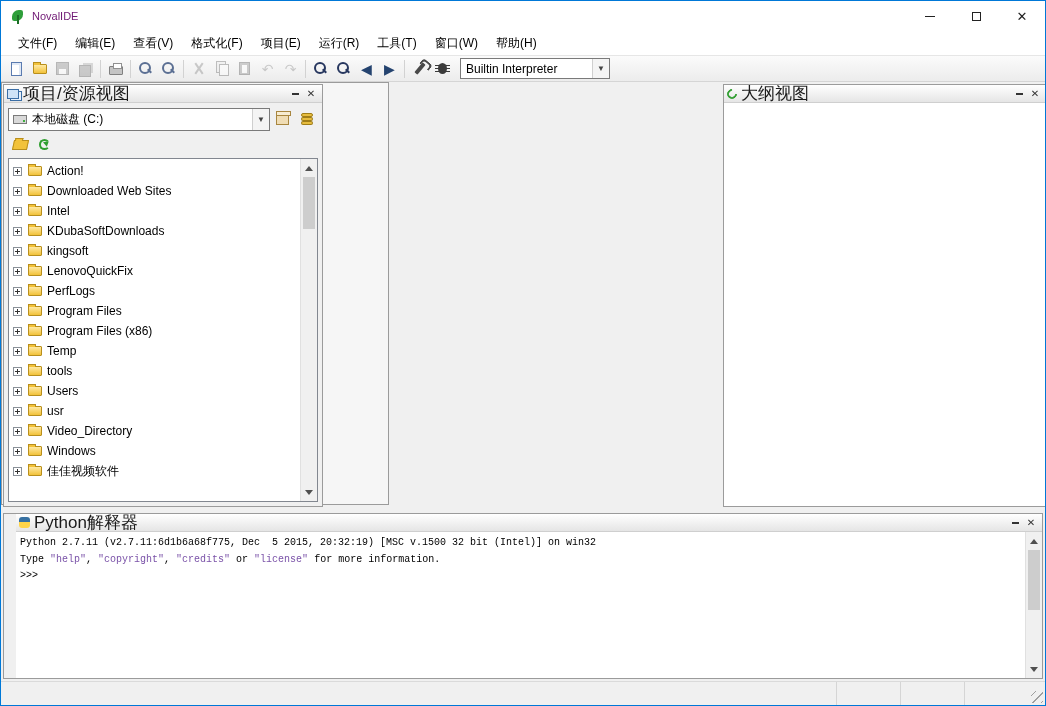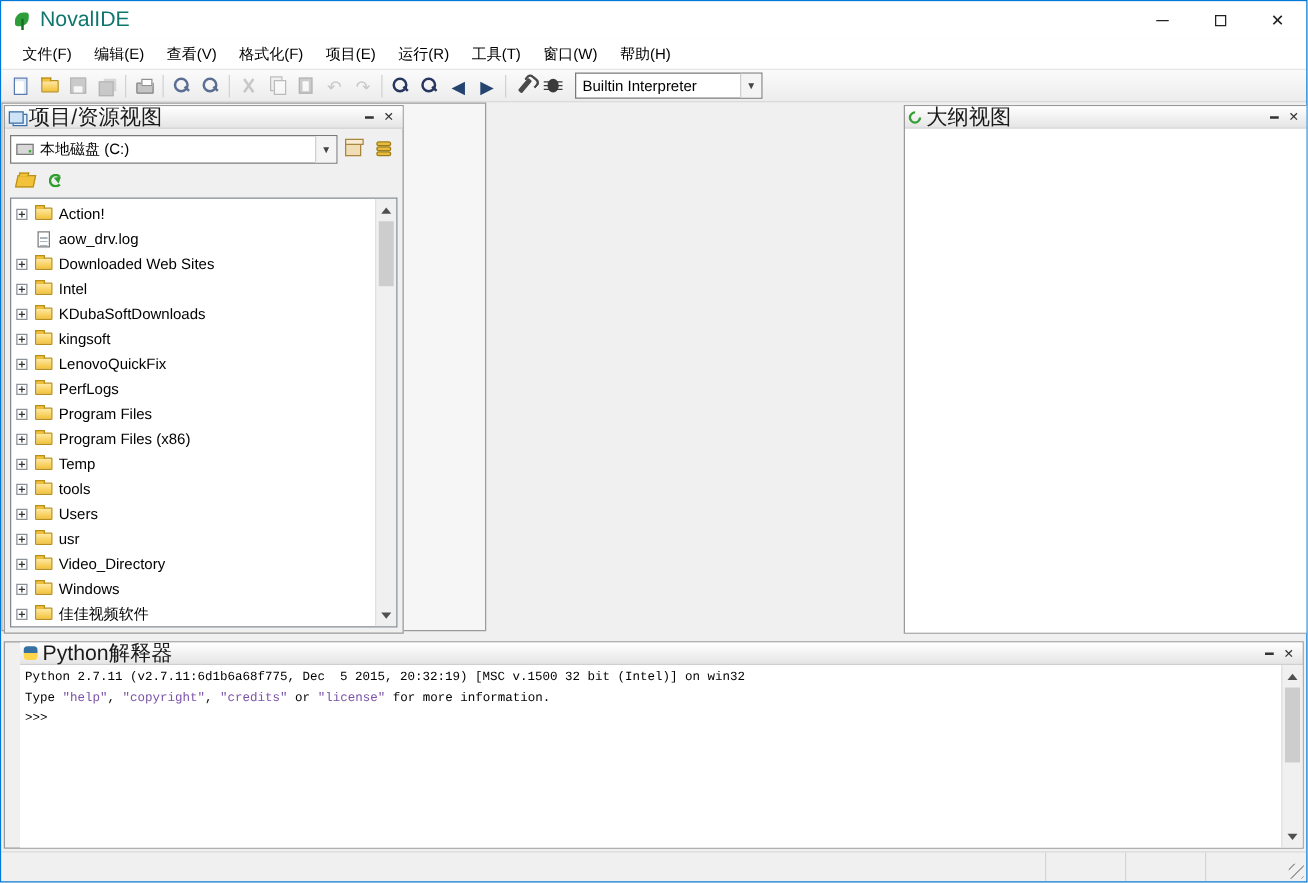--- a/index.html
+++ b/index.html
@@ -6,21 +6,21 @@
   html,body { width:1046px; height:706px; }
   body { font-family:"Liberation Sans", sans-serif; font-size:12px; color:#000; background:#fff; }
 
   .window { position:relative; width:1046px; height:706px; border:1px solid #0078d7; background:#f0f0f0; overflow:hidden; }
 
   
   .titlebar { height:30px; background:#ffffff; display:flex; align-items:center; padding-left:9px; }
   .app-icon { width:15px; height:15px; position:relative; margin-right:7px; }
   .app-icon::before { content:""; position:absolute; left:2px; top:1px; width:11px; height:11px; background:#2e9e3a; border-radius:60% 20% 60% 20%; }
   .app-icon::after { content:""; position:absolute; left:7px; top:6px; width:2px; height:9px; background:#1c6e26; }
-  .title-text { font-size:17px; color:#0f766e; }
+  .title-text { font-size:11px; color:#701a75; }
   .win-controls { margin-left:auto; display:flex; height:30px; }
   .win-btn { width:46px; height:30px; display:flex; align-items:center; justify-content:center; color:#222; }
   .glyph-min { display:block; width:10px; height:1px; background:#222; }
   .glyph-max { display:block; width:9px; height:9px; border:1px solid #222; background:transparent; }
   .win-close { font-size:13px; line-height:1; }
 
   
   .menubar { height:24px; background:#ffffff; display:flex; align-items:center; padding-left:8px; }
   .menu-item { padding:3px 9px; cursor:default; }
 
@@ -262,25 +262,20 @@
             </span>
         </div>
         <div class="tree-box">
           <div class="tree">
             <div class="trow">
                 <span class="expander"></span>
                 <span class="tree-folder"></span>
                 <span class="tlabel">Action!</span>
               </div>
             <div class="trow">
-                <span class="expander none"></span>
-                <span class="tree-file"></span>
-                <span class="tlabel">aow_drv.log</span>
-              </div>
-            <div class="trow">
                 <span class="expander"></span>
                 <span class="tree-folder"></span>
                 <span class="tlabel">Downloaded Web Sites</span>
               </div>
             <div class="trow">
                 <span class="expander"></span>
                 <span class="tree-folder"></span>
                 <span class="tlabel">Intel</span>
               </div>
             <div class="trow">

